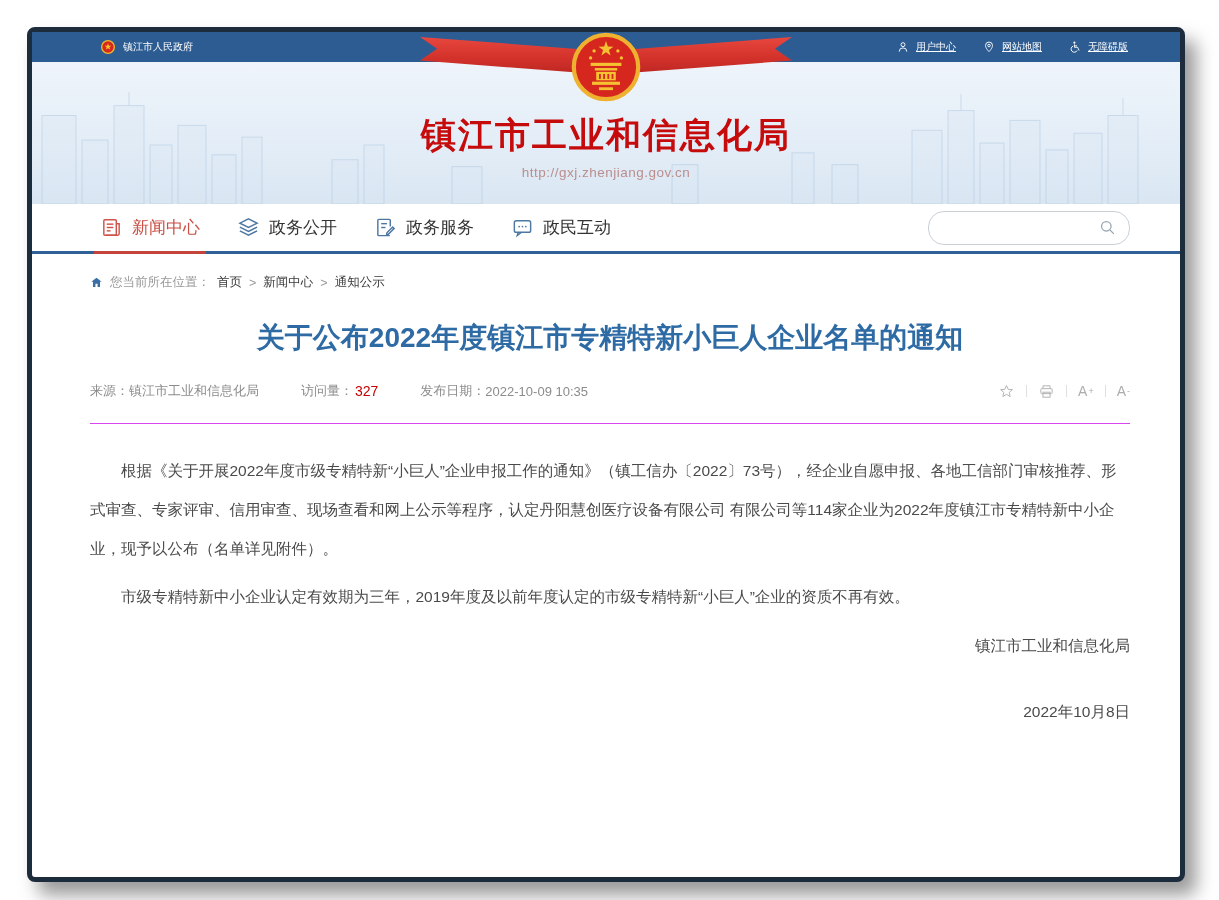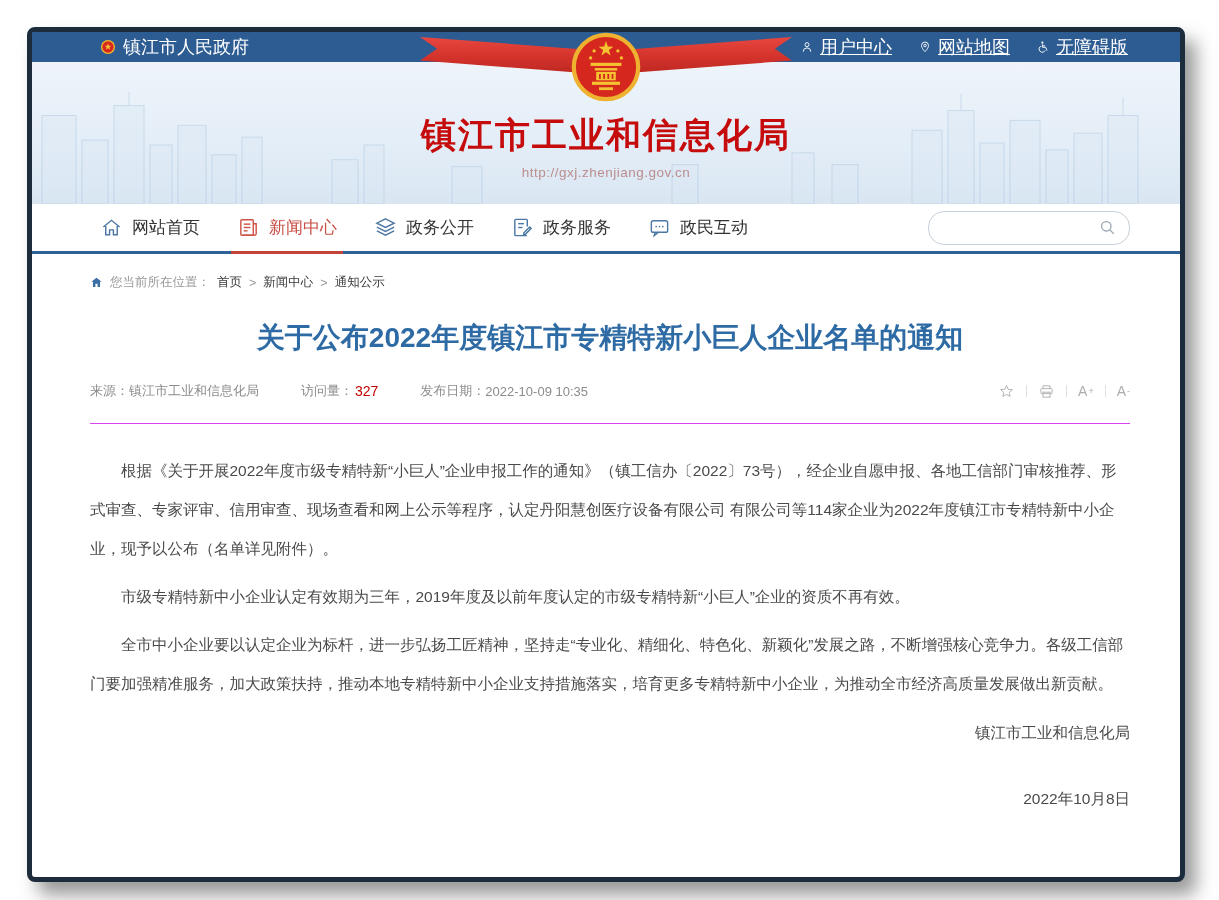--- a/index.html
+++ b/index.html
@@ -8,21 +8,21 @@
     font-family:"Liberation Sans","DejaVu Sans",sans-serif;
   }
   .window{
     position:absolute;left:27px;top:27px;width:1148px;height:845px;
     background:#ffffff;border:5px solid #1d2c3c;border-radius:8px;
     box-shadow:11px 13px 18px rgba(70,70,70,.55);
   }
   
   .topbar{
     height:30px;background:#2d5c92;display:flex;align-items:center;
-    padding:0 52px 0 68px;color:#fff;font-size:18px;position:relative;z-index:1;
+    padding:0 52px 0 68px;color:#fff;font-size:10px;position:relative;z-index:1;
   }
   .topbar-left{display:flex;align-items:center;gap:7px;}
   .topbar-right{margin-left:auto;display:flex;align-items:flex-end;gap:26px;text-decoration:underline;}
   .topbar-link{display:flex;align-items:center;gap:6px;cursor:pointer;}
   .topbar-link svg{width:14px;height:14px;stroke:#fff;fill:none;stroke-width:1.6;}
   
   .banner{
     height:142px;position:relative;
     background:linear-gradient(180deg,#eef4fa 0%,#e3edf7 60%,#d9e6f2 100%);
   }
@@ -177,27 +177,20 @@
         <rect x="30" y="71" width="40" height="4.5" fill="#f5c332"></rect>
         <rect x="40" y="79" width="20" height="4" fill="#f5c332"></rect>
       </svg>
     </div>
 
     <h1 class="banner-title">镇江市工业和信息化局</h1>
     <div class="banner-url">http://gxj.zhenjiang.gov.cn</div>
   </div>
 
   <div class="nav">
-    <div class="nav-item">
-      <svg viewBox="0 0 24 24">
-        <path d="M3.5 11.5 L12 4.5 L20.5 11.5"></path>
-        <path d="M6 10.5 V19.5 H10 V14.5 H14 V19.5 H18 V10.5"></path>
-      </svg>
-      <span>网站首页</span>
-    </div>
     <div class="nav-item active">
       <svg viewBox="0 0 24 24">
         <rect x="4" y="4" width="13" height="16" rx="1"></rect>
         <line x1="7" y1="8.5" x2="14" y2="8.5"></line>
           <line x1="7" y1="12" x2="14" y2="12"></line>
           <line x1="7" y1="15.5" x2="11" y2="15.5"></line>
         <path d="M17 8 h3 v10.5 a1.5 1.5 0 0 1 -1.5 1.5 H6"></path>
       </svg>
       <span>新闻中心</span>
     </div>
@@ -289,19 +282,18 @@
         <span class="tool">
           <span>A</span>
             <sup>-</sup>
         </span>
       </span>
     </div>
 
     <div class="body-text">
       <p>根据《关于开展2022年度市级专精特新“小巨人”企业申报工作的通知》（镇工信办〔2022〕73号），经企业自愿申报、各地工信部门审核推荐、形式审查、专家评审、信用审查、现场查看和网上公示等程序，认定丹阳慧创医疗设备有限公司 有限公司等114家企业为2022年度镇江市专精特新中小企业，现予以公布（名单详见附件）。</p>
       <p>市级专精特新中小企业认定有效期为三年，2019年度及以前年度认定的市级专精特新“小巨人”企业的资质不再有效。</p>
-      <p>全市中小企业要以认定企业为标杆，进一步弘扬工匠精神，坚持走“专业化、精细化、特色化、新颖化”发展之路，不断增强核心竞争力。各级工信部门要加强精准服务，加大政策扶持，推动本地专精特新中小企业支持措施落实，培育更多专精特新中小企业，为推动全市经济高质量发展做出新贡献。</p>
       <div class="signature">镇江市工业和信息化局</div>
       <div class="sign-date">2022年10月8日</div>
     </div>
 
   </div>
 </div>
 
 </body></html>

